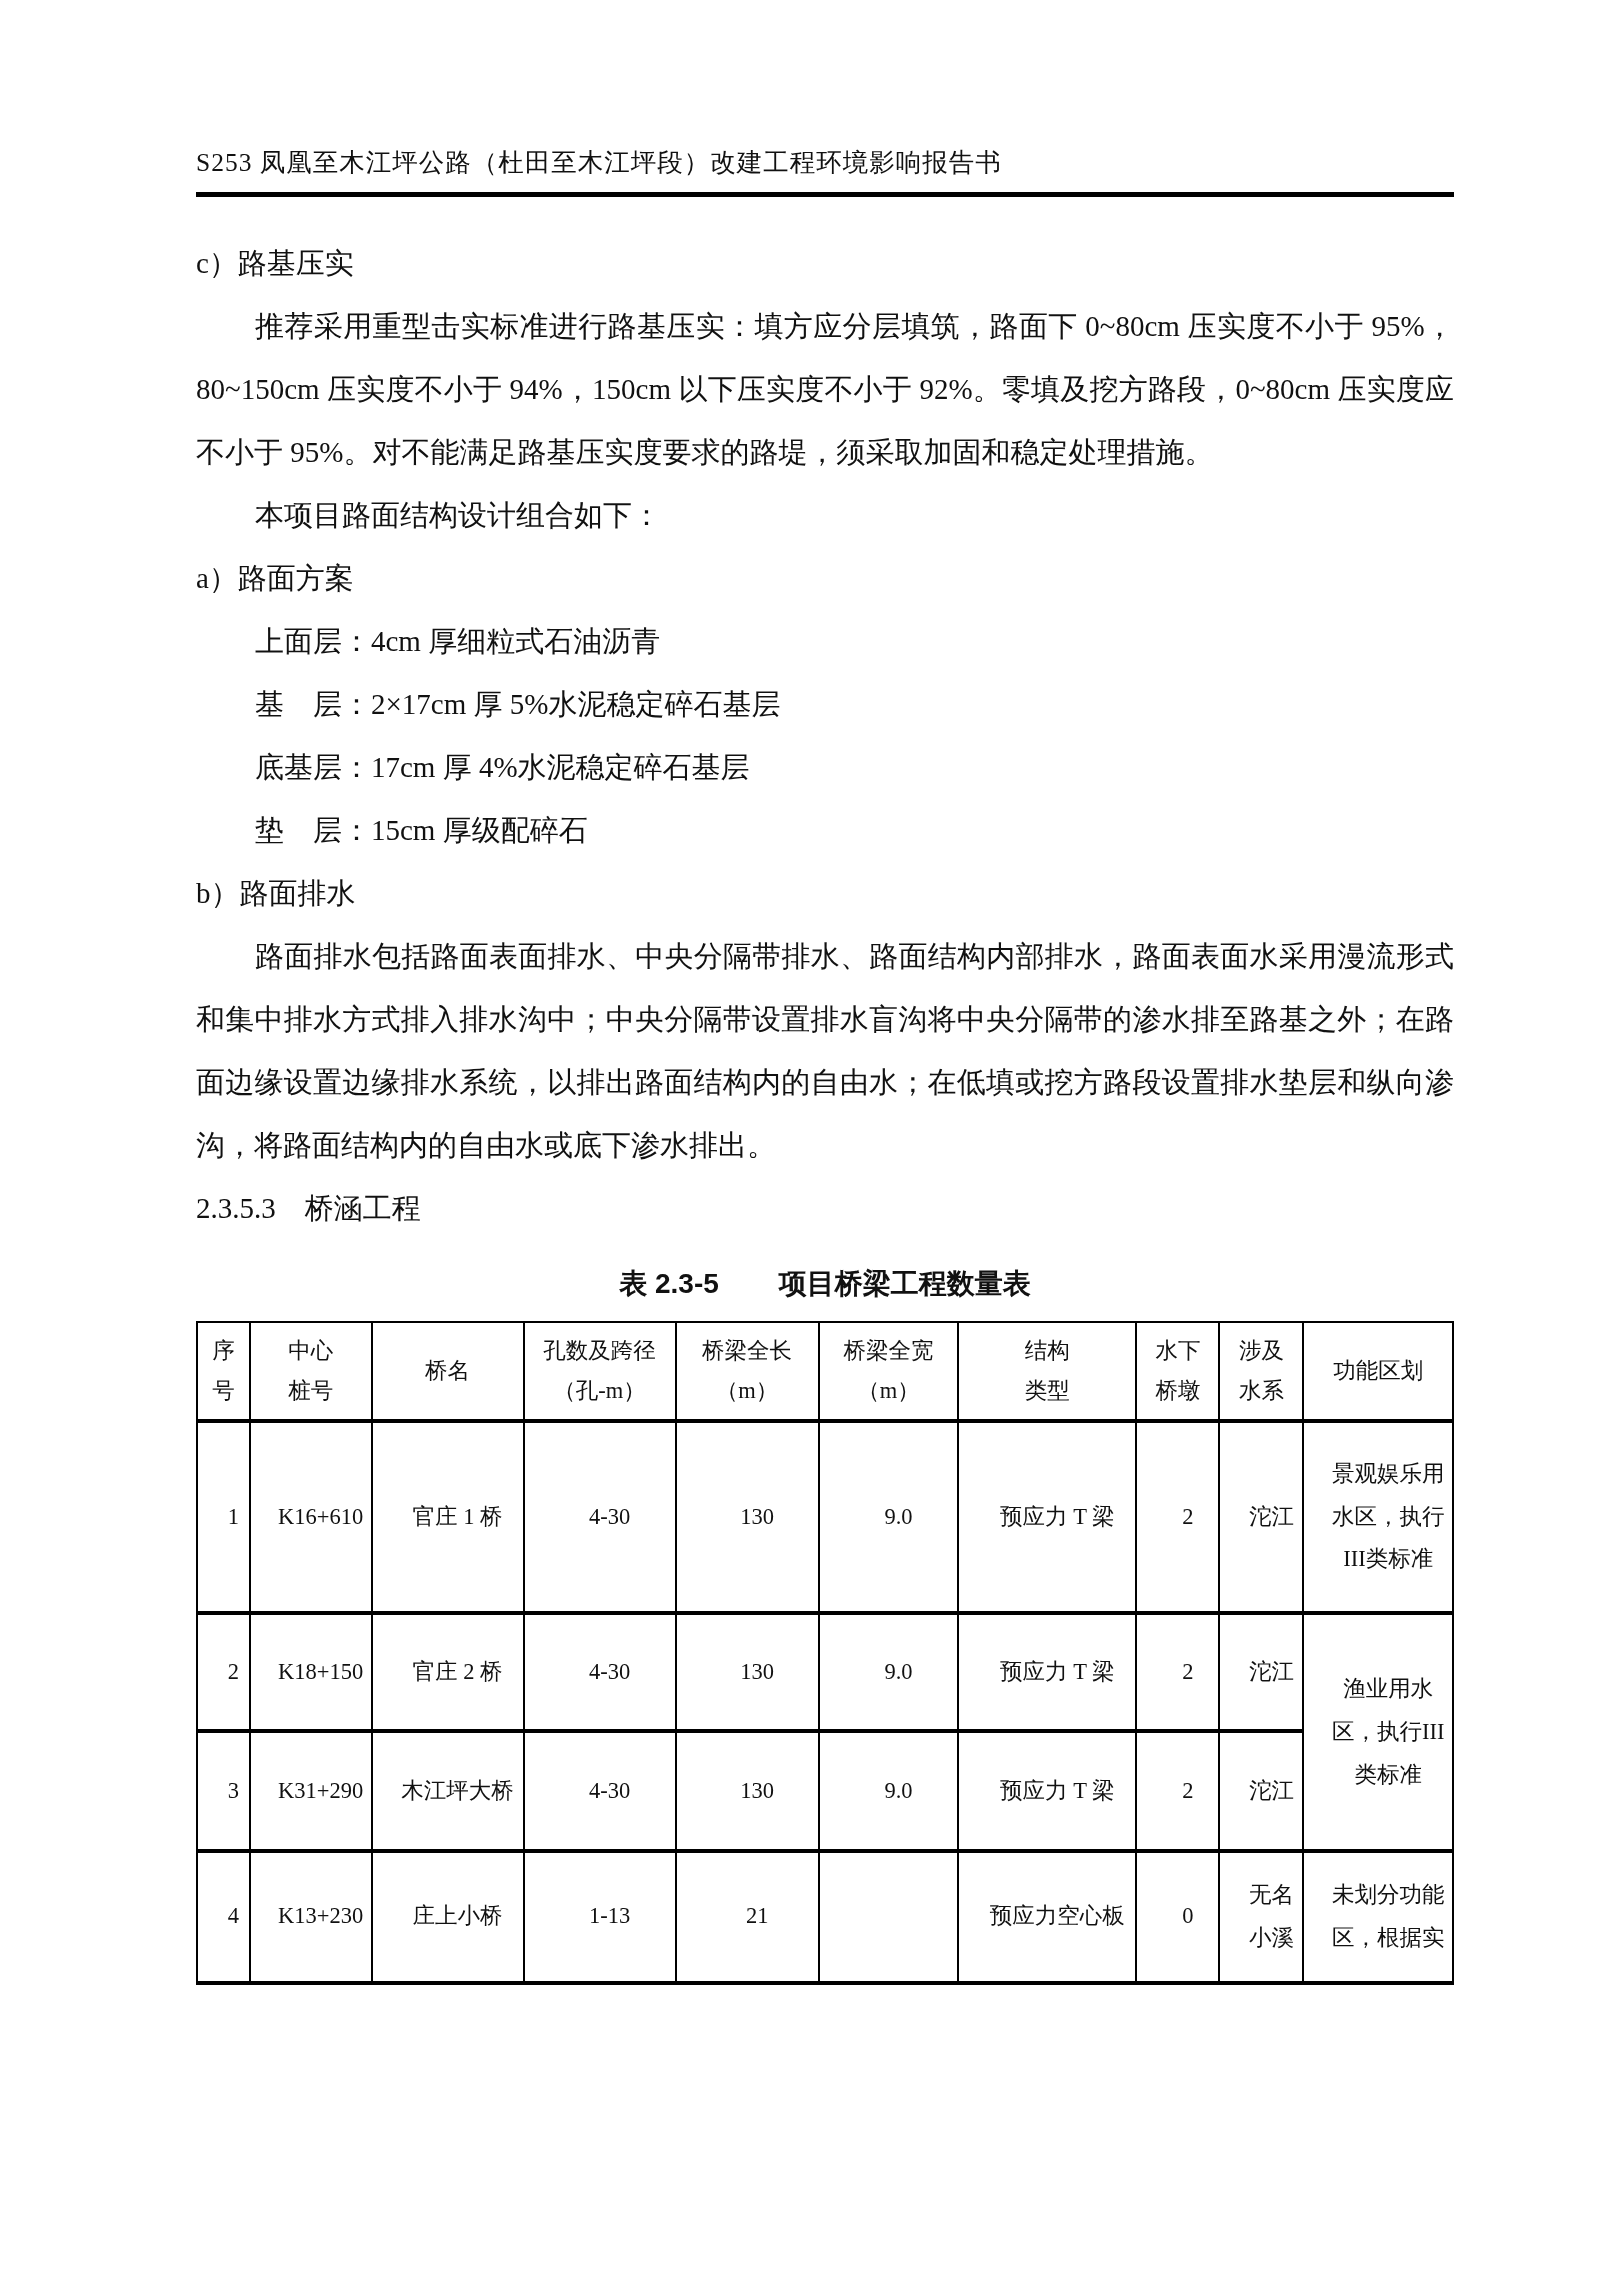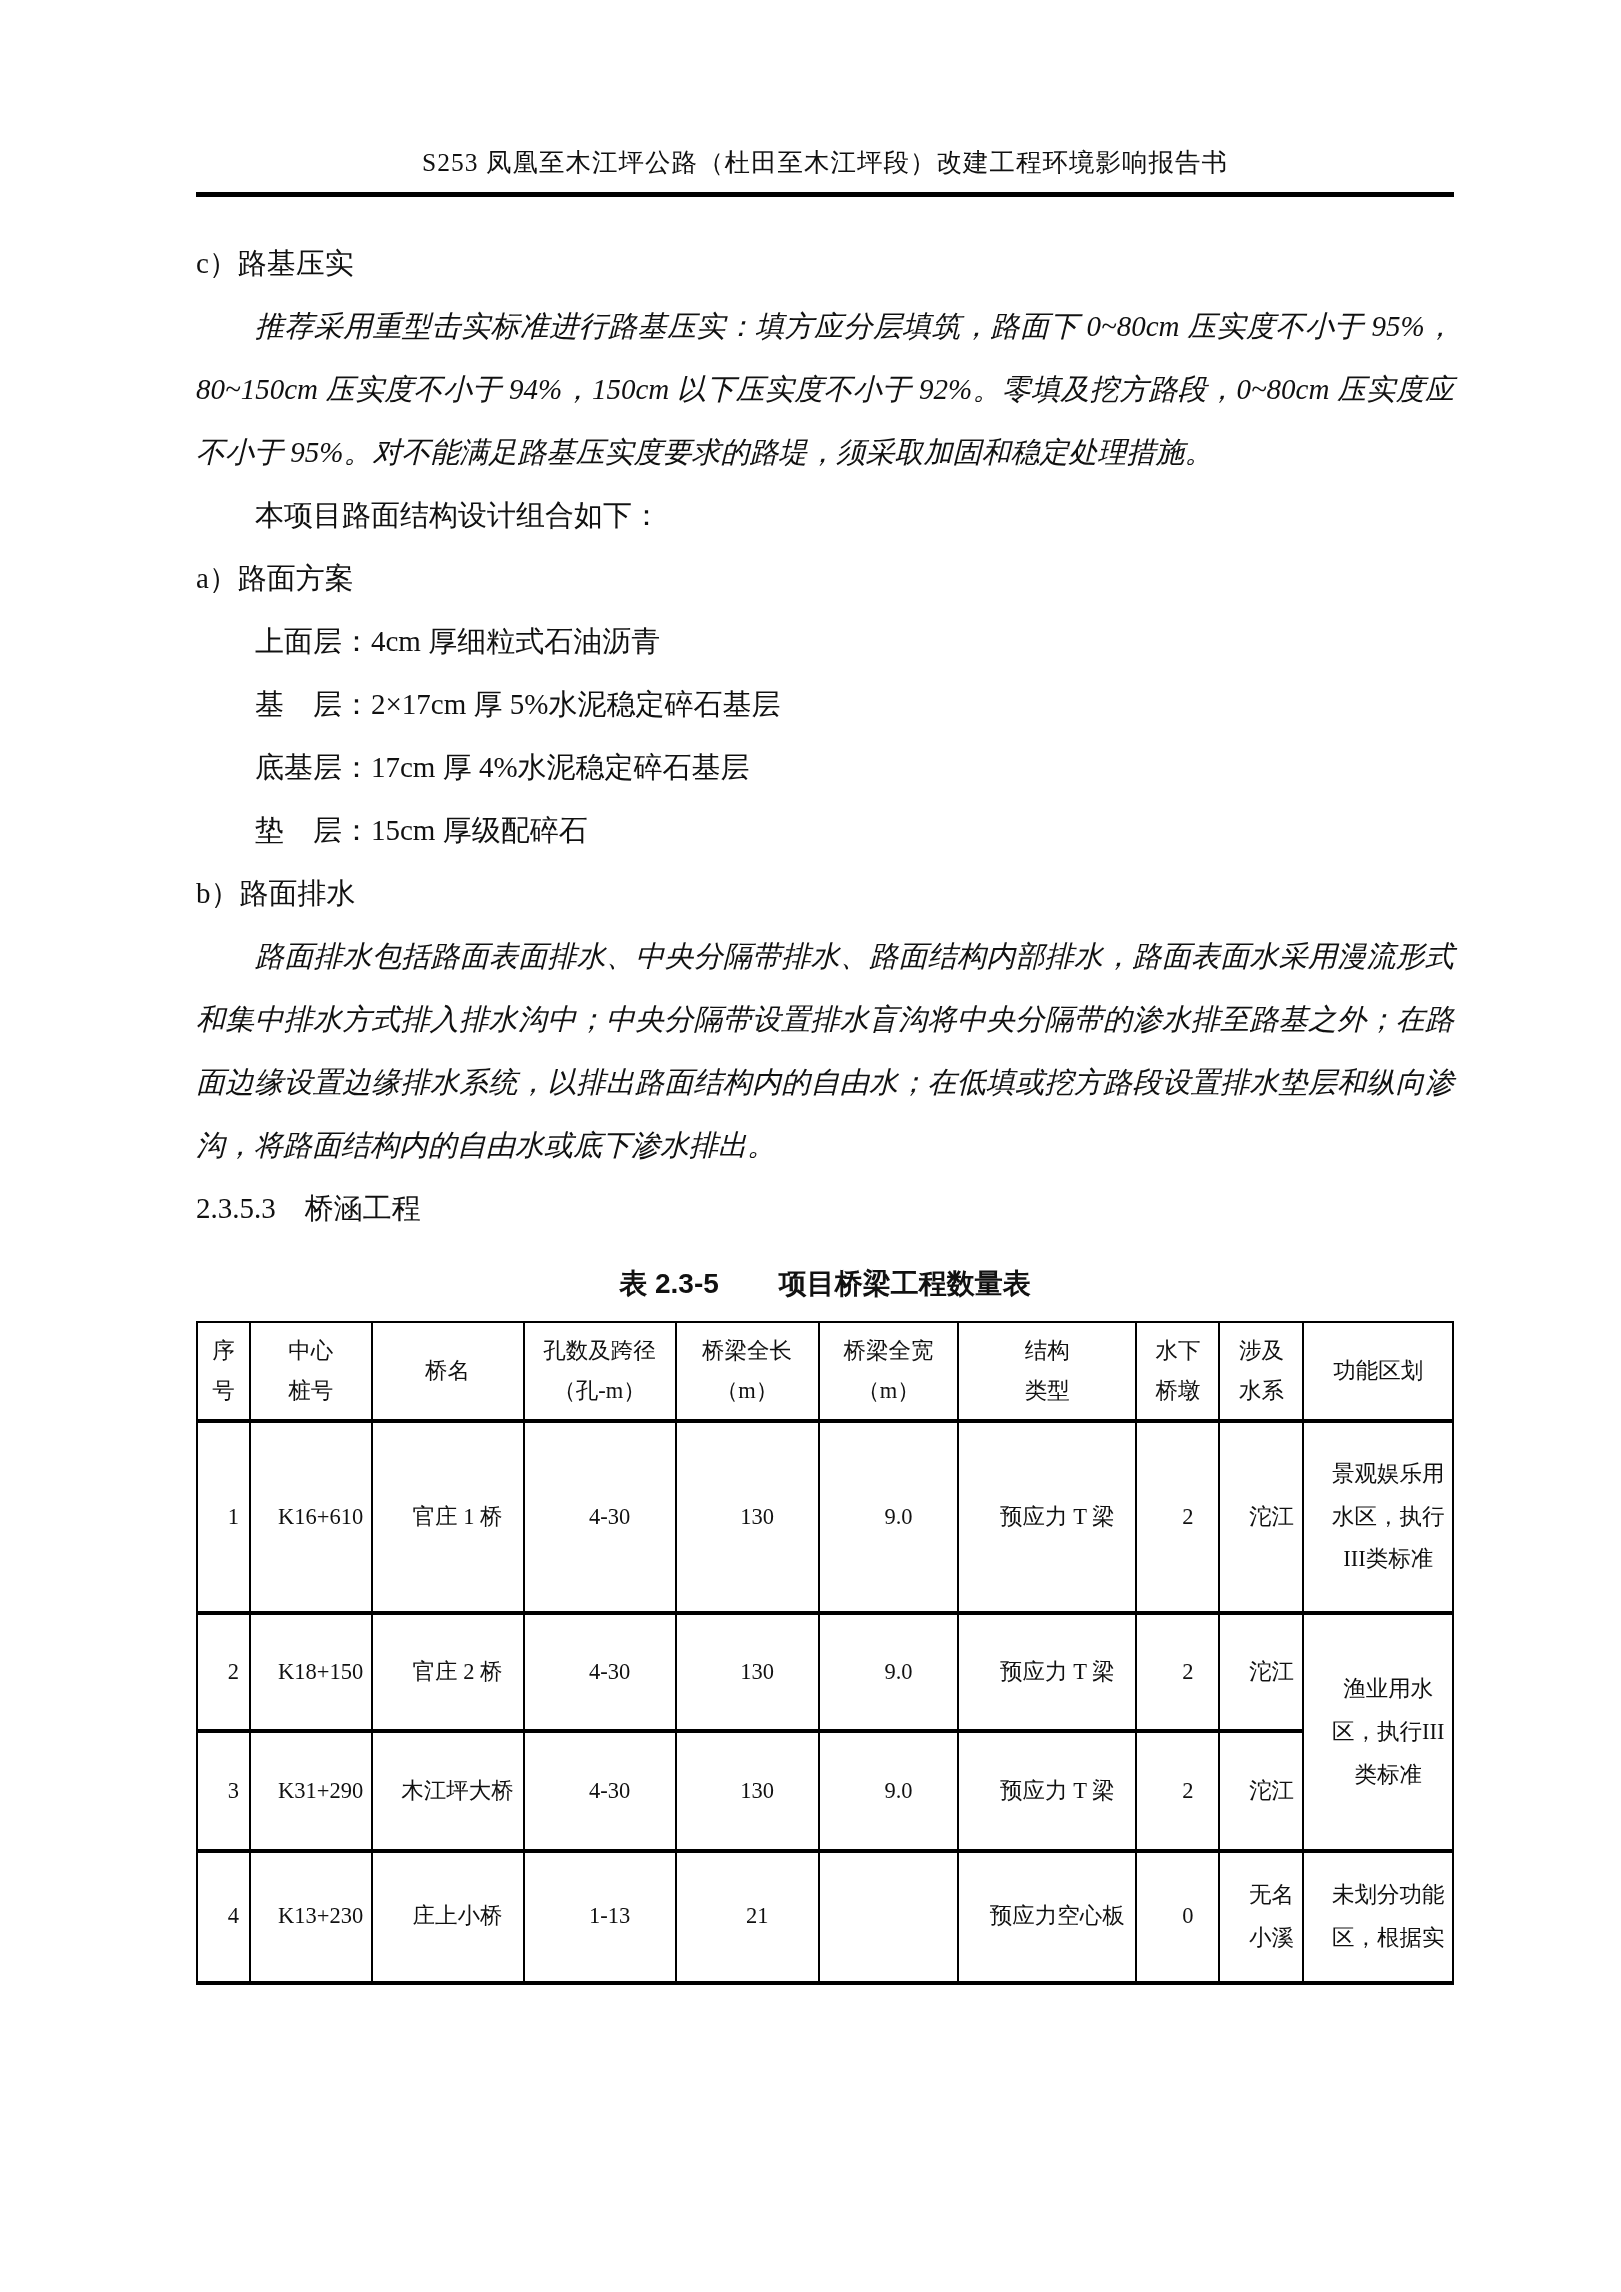--- a/index.html
+++ b/index.html
@@ -8,31 +8,31 @@
     width: 1621px;
     min-height: 2293px;
     margin: 0 auto;
     background: #ffffff;
     box-sizing: border-box;
     padding: 145px 167px 39px 196px;
     color: #111;
     font-family: "Liberation Serif", "DejaVu Serif", serif;
   }
   .doc-header {
-    text-align: center;
+    text-align: left;
     font-size: 25.5px;
     letter-spacing: 1px;
     padding-bottom: 11.8px;
     white-space: pre-wrap;
   }
   .header-rule { height: 4.9px; background: #000; margin-bottom: 35px; }
 
   .bodytext { font-size: 29px; line-height: 63px; text-align: justify; }
   .indent2 { padding-left: 59px; }
-  .para { text-indent: 59px; margin: 0; white-space: pre-wrap; font-style: italic; }
+  .para { text-indent: 59px; margin: 0; white-space: pre-wrap; }
   .heading-num { padding-left: 0; white-space: pre-wrap; }
   .layer-line { white-space: pre-wrap; }
 
   .table-caption {
     text-align: center;
     font-family: "Liberation Sans", "DejaVu Sans", sans-serif;
     font-weight: bold;
     font-size: 28px;
     margin: 25.5px 0 17.6px 0;
   }

